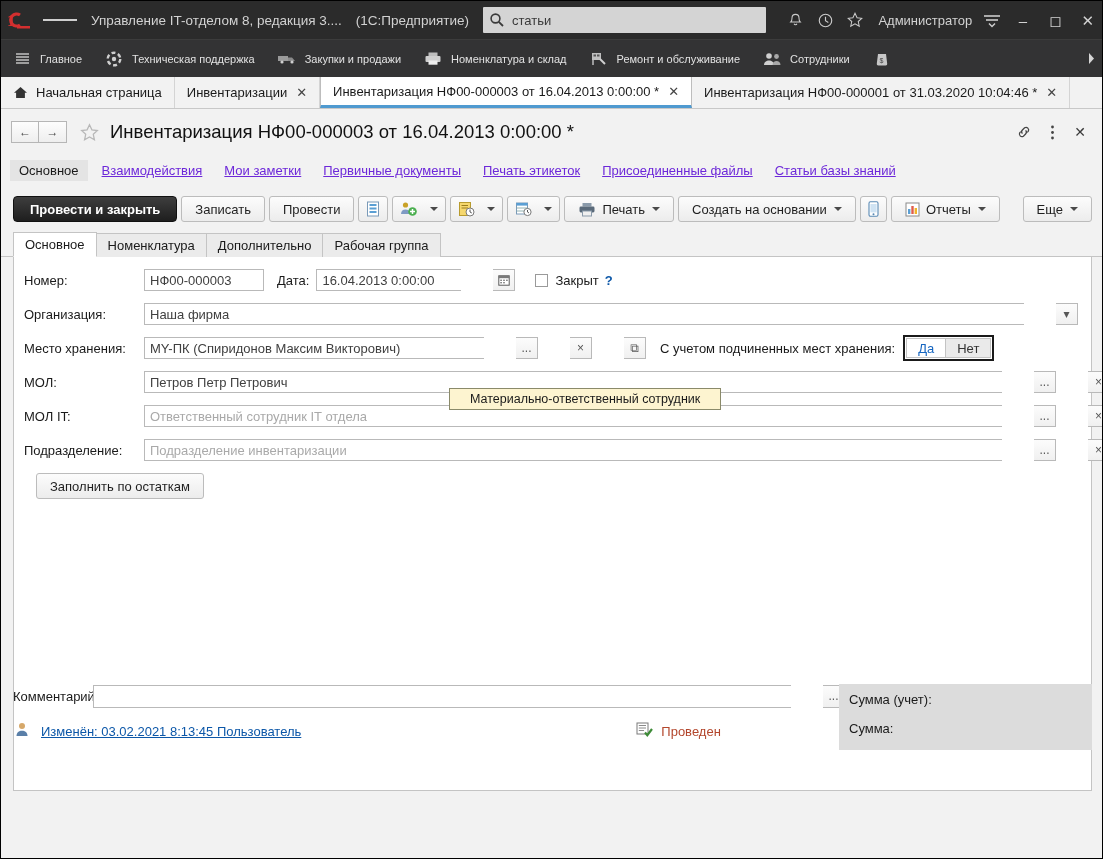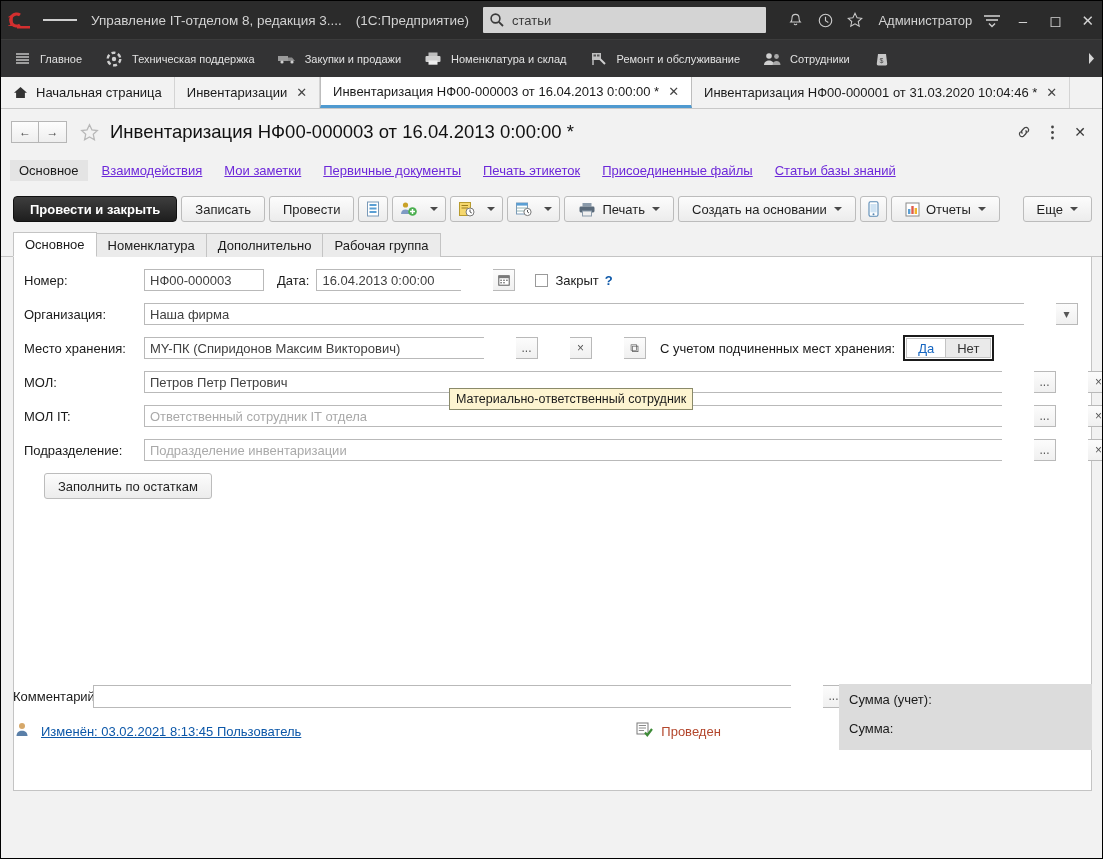--- a/index.html
+++ b/index.html
@@ -246,21 +246,21 @@
     height: 20px; padding: 0 11px; font-size: 13px;
     display: flex; align-items: center; cursor: pointer;
     background: linear-gradient(#fdfdfd,#f1f1f1); border: 1px solid #c3c3c3;
   }
   .toggle-wrap .tg.on { color: #1565c0; background: #fff; border-right: none; }
   .toggle-wrap .tg.off { color: #333; background: #eaeaea; }
 
   .tooltip {
     position: absolute; left: 435px; top: 131px;
     background: #fdf4d0; border: 1px solid #8a8a6a;
-    font-size: 12.5px; color: #1a1a1a; padding: 3px 6px;
+    font-size: 12.5px; color: #1a1a1a; padding: 3px 20px;
     white-space: nowrap; z-index: 30;
   }
 
   .fillbtn { margin-top: 6px; }
 
   
   .bottombar {
     position: absolute; left: 12px; top: 575px; width: 1079px; height: 72px;
   }
   .comment-row { display: flex; align-items: center; height: 24px; }
@@ -680,21 +680,21 @@
         <div class="flabel">Подразделение:</div>
         <div class="fgroup">
           <div class="inp placeholder" style="width:858px;">Подразделение инвентаризации</div>
           <div class="ibtn">...</div>
           <div class="ibtn">×</div>
           <div class="ibtn">⧉</div>
         </div>
       </div>
 
       <div class="fillbtn">
-        <div class="btn" style="display:inline-flex;margin-left:20px;">Заполнить по остаткам</div>
+        <div class="btn" style="display:inline-flex;margin-left:12px;">Заполнить по остаткам</div>
       </div>
 
       <div class="tooltip">Материально-ответственный сотрудник</div>
     </div>
 
     <div class="bottombar">
       <div class="comment-row">
         <div class="comment-label">Комментарий:</div>
         <div class="fgroup">
           <div class="inp" style="width:698px;height:23px;"></div>

